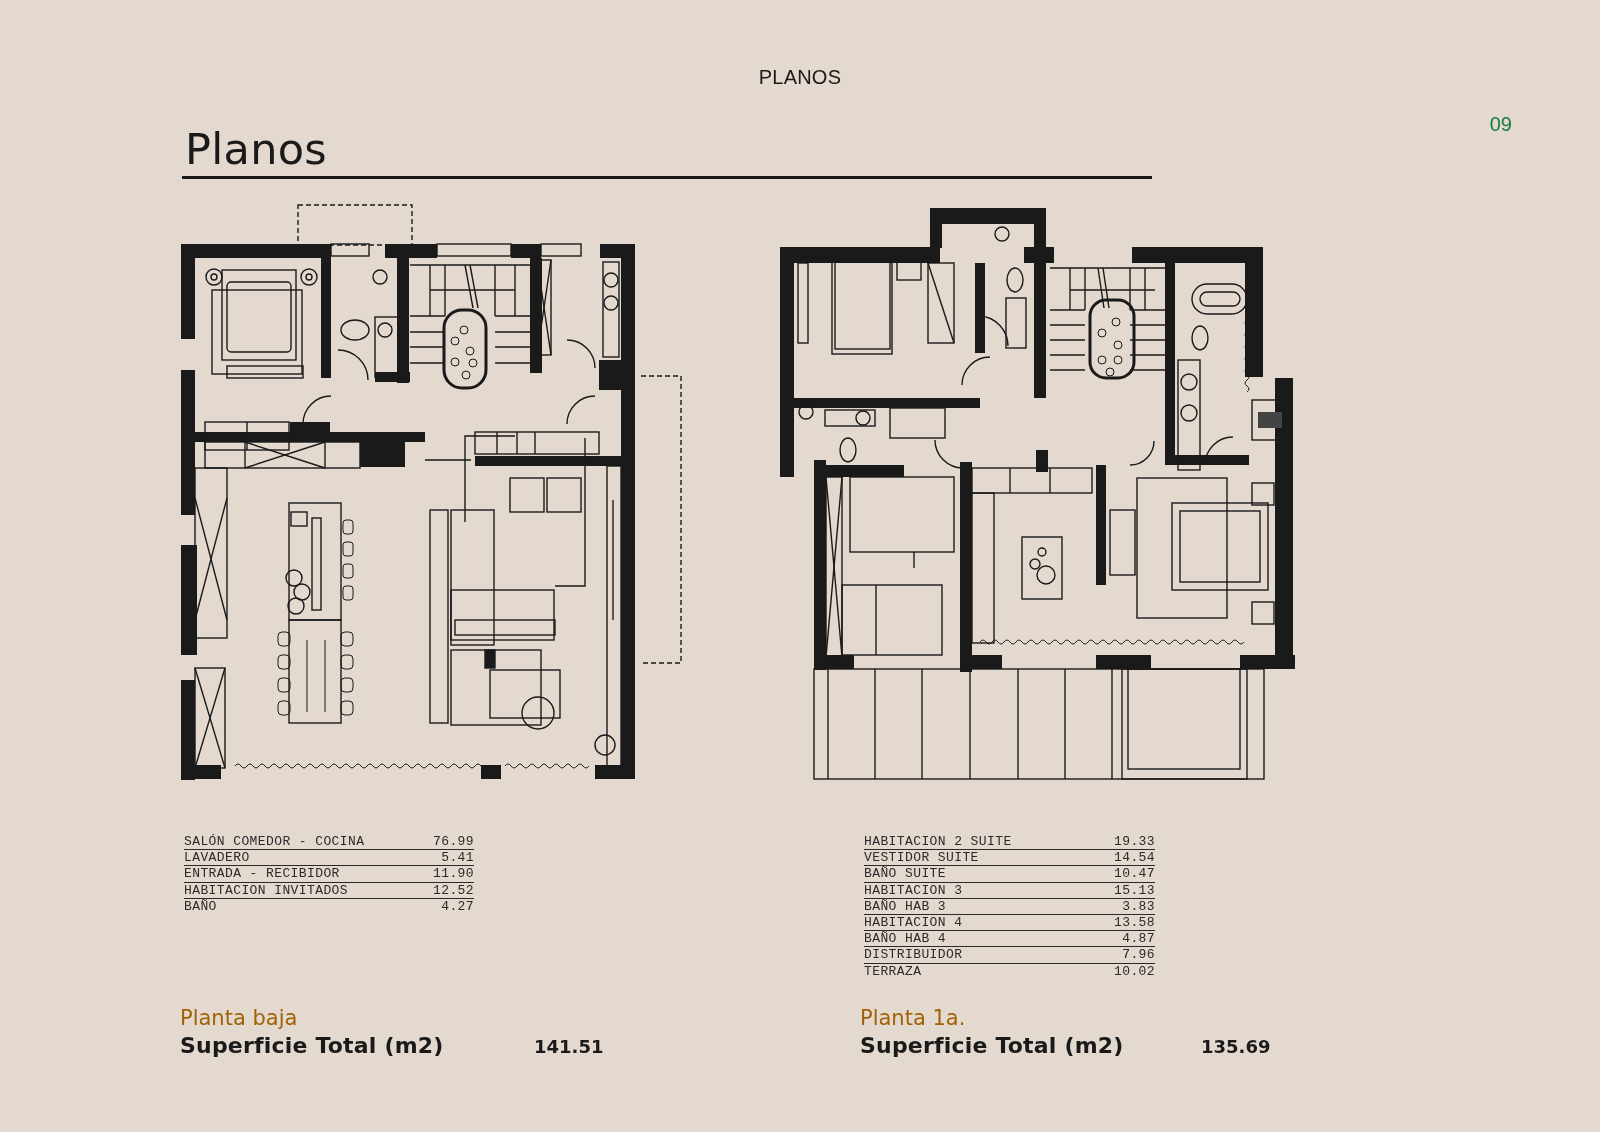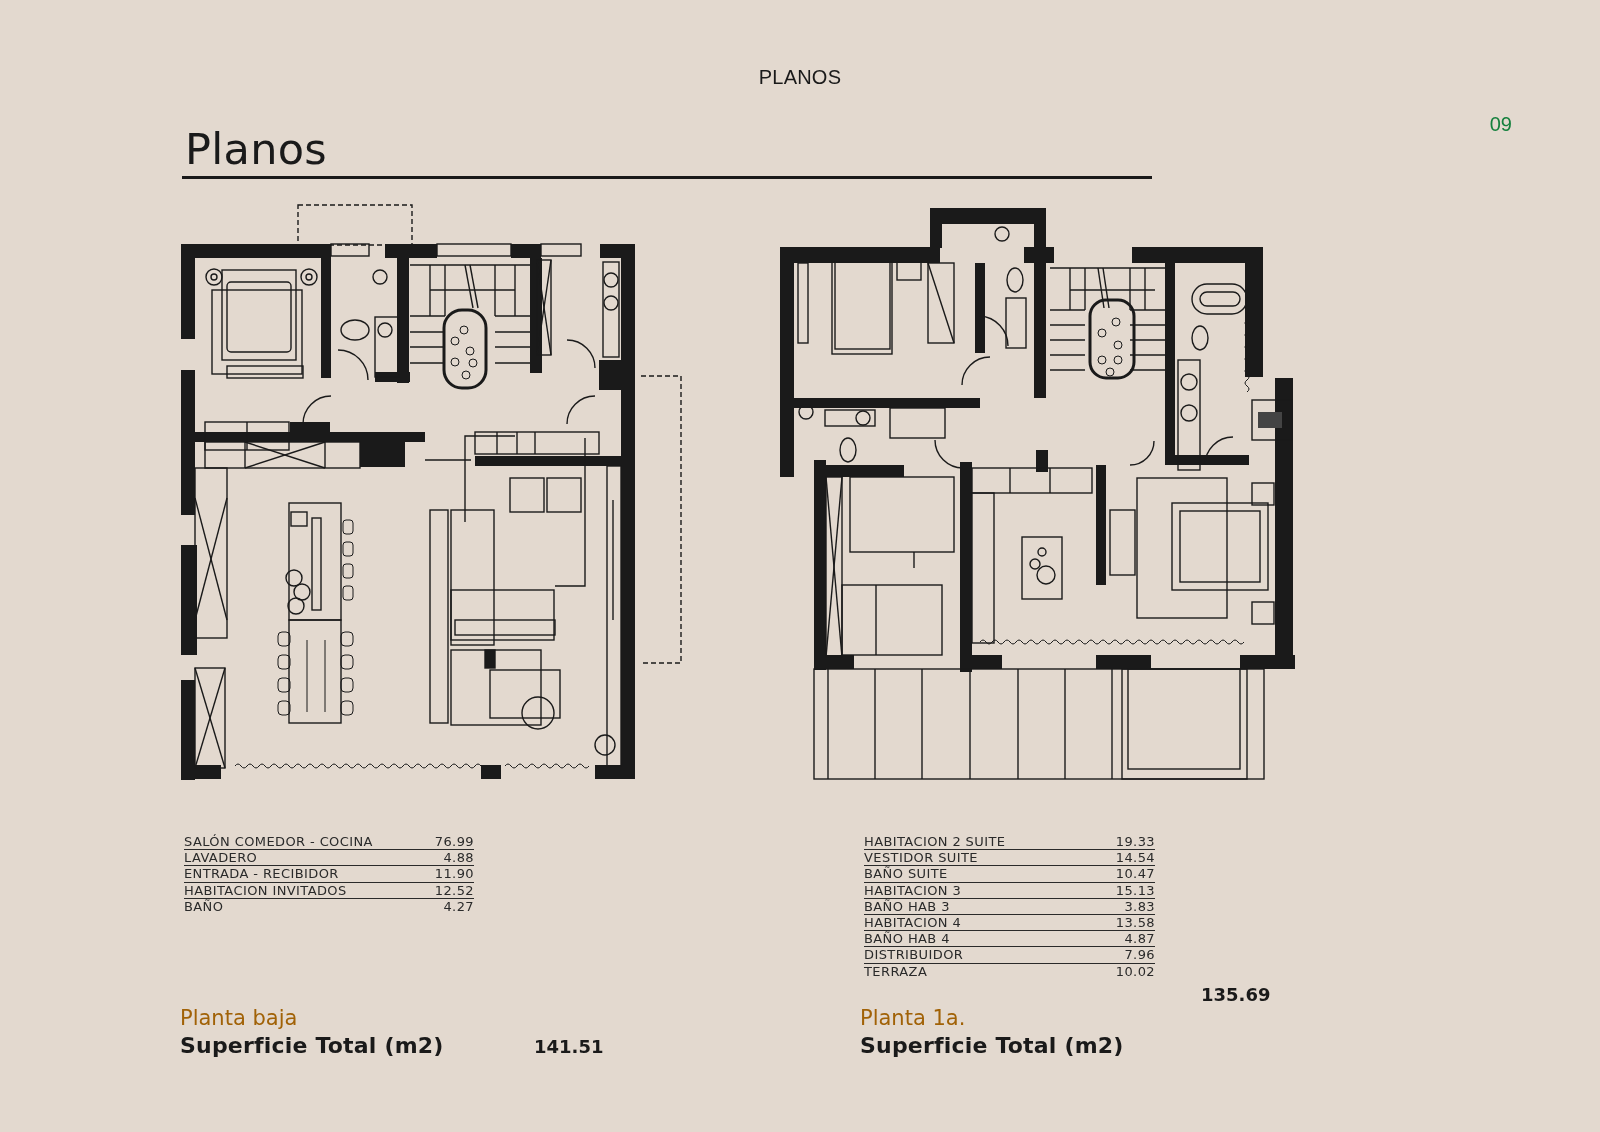--- a/index.html
+++ b/index.html
@@ -6,21 +6,21 @@
   html, body { width: 1600px; height: 1132px; background: #e3d9cf; overflow: hidden; }
   body { position: relative; font-family: "DejaVu Sans", sans-serif; color: #1a1a1a; }
   .page-header { position: absolute; top: 66px; left: 0; width: 1600px; height: 24px; }
   .section-label { position: absolute; left: 0; width: 1600px; text-align: center; font-family: "Liberation Sans", sans-serif; font-size: 20px; letter-spacing: 0.2px; color: #1a1a1a; top: 0; }
   .page-number { position: absolute; right: 88px; top: 0; font-family: "Liberation Sans", sans-serif; font-size: 20px; color: #15803d; margin-top: 47px; }
   .title { position: absolute; left: 185px; top: 124px; font-family: "DejaVu Sans", sans-serif; font-size: 43px; font-weight: 400; color: #1a1a1a; letter-spacing: 0.3px; }
   .title-rule { position: absolute; left: 182px; top: 176px; width: 970px; height: 3px; background: #1a1a1a; }
   .plan { position: absolute; }
   .plan svg { display: block; }
   .area-table { position: absolute; font-size: 13px; letter-spacing: 0.4px; color: #2a2a2a; }
-  .area-row { display: flex; justify-content: space-between; border-bottom: 1px solid #2a2a2a; height: 16.2px; line-height: 15px; }
+  .area-row { display: flex; justify-content: space-between; border-bottom: 1px solid #2a2a2a; height: 16.2px; line-height: 15px; font-family: Liberation Mono, monospace; }
   .area-row:last-child { border-bottom: none; }
   .area-row .name { text-transform: uppercase; }
   .floor-label { position: absolute; font-size: 21px; color: #a16207; }
   .total-label { position: absolute; font-size: 22px; font-weight: 700; color: #1a1a1a; letter-spacing: 0.2px; }
   .total-value { position: absolute; font-size: 18px; font-weight: 700; color: #1a1a1a; }
 </style>
 </head>
 <body>
 
 <div class="page-header">
@@ -319,21 +319,21 @@
   </svg>
 </div>
 
 <div class="area-table" style="left:184px; top:834px; width:290px;">
   <div class="area-row">
       <span class="name">SALÓN COMEDOR - COCINA</span>
       <span>76.99</span>
     </div>
   <div class="area-row">
       <span class="name">LAVADERO</span>
-      <span>4.88</span>
+      <span>5.41</span>
     </div>
   <div class="area-row">
       <span class="name">ENTRADA - RECIBIDOR</span>
       <span>11.90</span>
     </div>
   <div class="area-row">
       <span class="name">HABITACION INVITADOS</span>
       <span>12.52</span>
     </div>
   <div class="area-row">
@@ -380,13 +380,13 @@
       <span>10.02</span>
     </div>
 </div>
 
 <div class="floor-label" style="left:180px; top:1006px;">Planta baja</div>
 <div class="total-label" style="left:180px; top:1033px;">Superficie Total (m2)</div>
 <div class="total-value" style="left:521px; top:1036px;margin-left:13px;">141.51</div>
 
 <div class="floor-label" style="left:860px; top:1006px;">Planta 1a.</div>
 <div class="total-label" style="left:860px; top:1033px;">Superficie Total (m2)</div>
-<div class="total-value" style="left:1201px; top:984px;">135.69</div>
+<div class="total-value" style="left:1201px; top:1036px;">135.69</div>
 
 </body></html>

